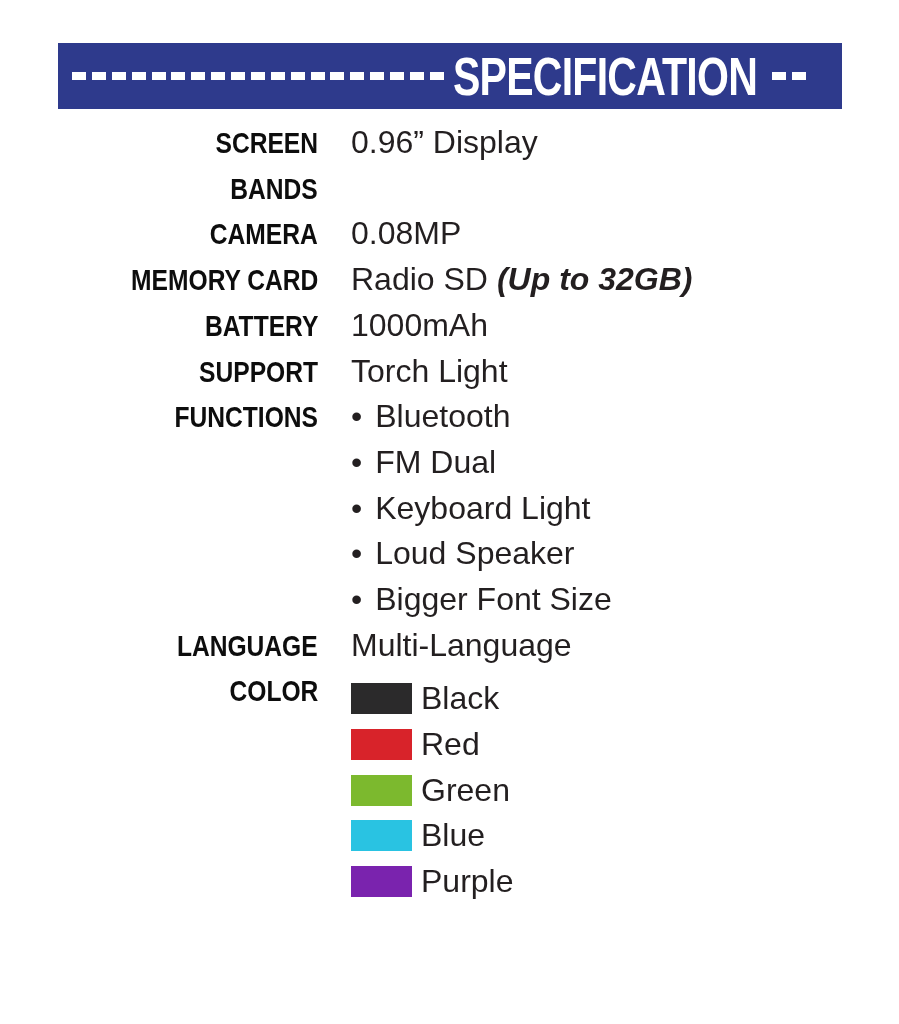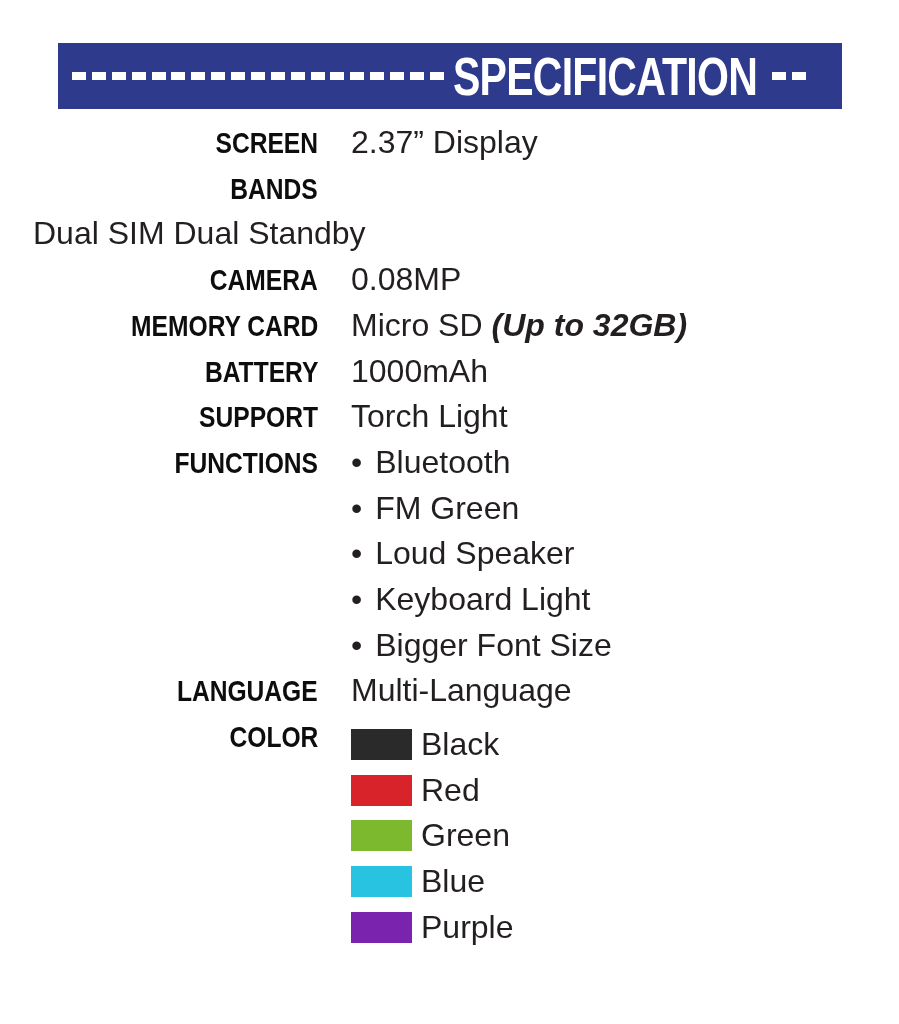--- a/index.html
+++ b/index.html
@@ -106,45 +106,42 @@
         <span class="dash"></span>
         <span class="dash"></span>
       </span>
   </div>
 
   <div class="spec-table">
 
     <div class="spec-row">
       <div class="spec-label"><span class="lt">SCREEN</span></div>
       <div class="spec-value">
-          <div>2.37” Display</div>
+          <div>0.96” Display</div>
         </div>
     </div>
 
     <div class="spec-row">
       <div class="spec-label"><span class="lt">BANDS</span></div>
     </div>
 
     <div class="spec-row">
-      <div class="spec-value">
-          <div>Dual SIM Dual Standby</div>
-        </div>
     </div>
 
     <div class="spec-row">
       <div class="spec-label"><span class="lt">CAMERA</span></div>
       <div class="spec-value">
           <div>0.08MP</div>
         </div>
     </div>
 
     <div class="spec-row">
       <div class="spec-label"><span class="lt">MEMORY CARD</span></div>
       <div class="spec-value">
-        <div><span>Micro SD</span><span class="note">(Up to 32GB)</span></div>
+        <div><span>Radio SD</span><span class="note">(Up to 32GB)</span></div>
       </div>
     </div>
 
     <div class="spec-row">
       <div class="spec-label"><span class="lt">BATTERY</span></div>
       <div class="spec-value">
           <div>1000mAh</div>
         </div>
     </div>
 
@@ -152,23 +149,23 @@
       <div class="spec-label"><span class="lt">SUPPORT</span></div>
       <div class="spec-value">
           <div>Torch Light</div>
         </div>
     </div>
 
     <div class="spec-row">
       <div class="spec-label"><span class="lt">FUNCTIONS</span></div>
       <div class="spec-value">
         <div class="func-item"><span class="bullet">•</span><span>Bluetooth</span></div>
-        <div class="func-item"><span class="bullet">•</span><span>FM Green</span></div>
+        <div class="func-item"><span class="bullet">•</span><span>FM Dual</span></div>
+        <div class="func-item"><span class="bullet">•</span><span>Keyboard Light</span></div>
         <div class="func-item"><span class="bullet">•</span><span>Loud Speaker</span></div>
-        <div class="func-item"><span class="bullet">•</span><span>Keyboard Light</span></div>
         <div class="func-item"><span class="bullet">•</span><span>Bigger Font Size</span></div>
       </div>
     </div>
 
     <div class="spec-row">
       <div class="spec-label"><span class="lt">LANGUAGE</span></div>
       <div class="spec-value">
           <div>Multi-Language</div>
         </div>
     </div>

